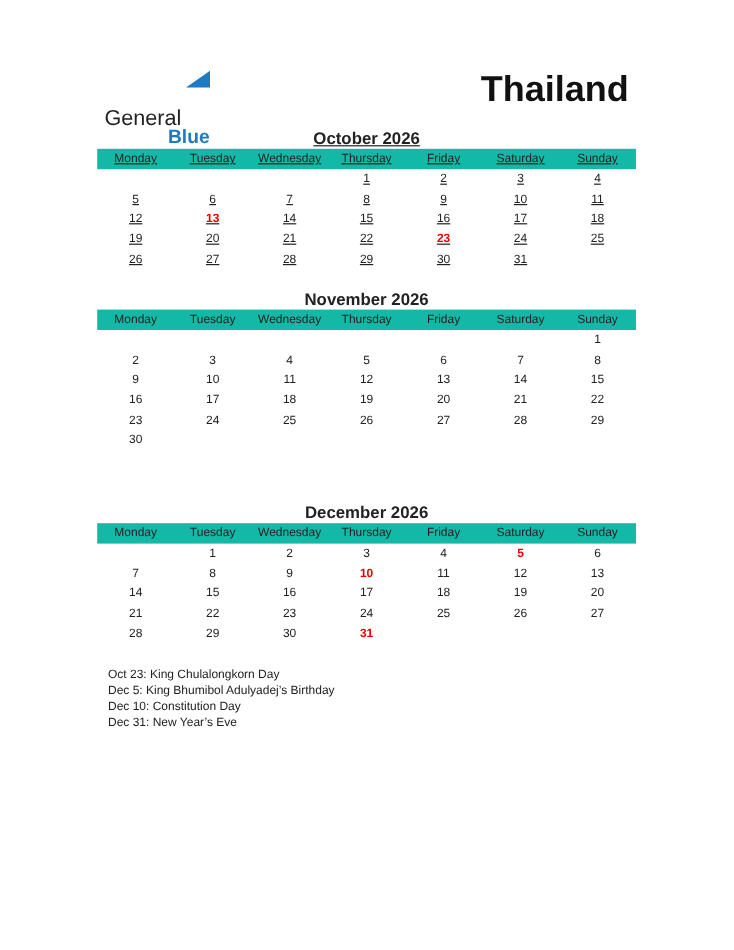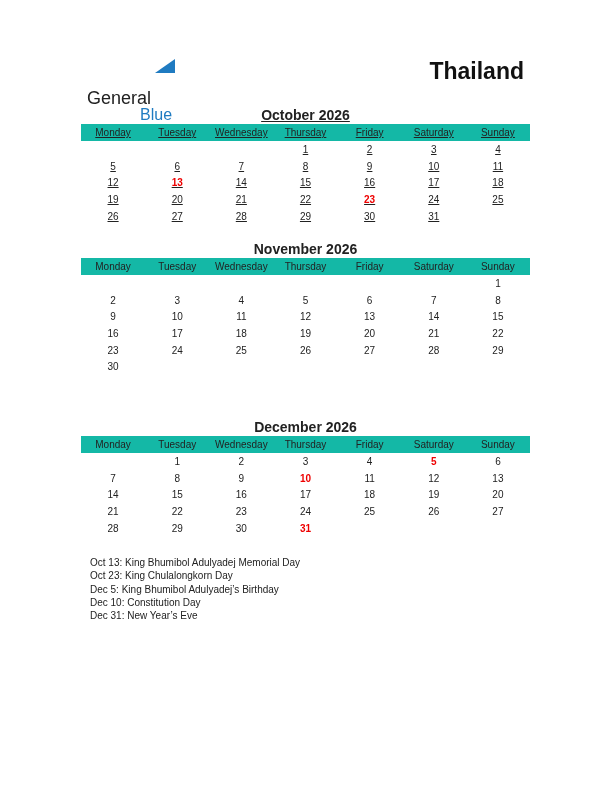--- a/index.html
+++ b/index.html
@@ -1,21 +1,21 @@
 <!DOCTYPE html>
 <html><head>
 <meta charset="utf-8">
 <style>
   html, body { margin:0; padding:0; }
   body { width:612px; height:792px; background:#fff; position:relative; font-family:"Liberation Sans", sans-serif; color:#222; overflow:hidden; }
   .logo { position:absolute; left:87px; top:57px; }
   .logo .l1 { font-size:18px; color:#222; line-height:18px;margin-top:32px; }
-  .logo .l2 { font-size:16px; color:#1f7bc1; line-height:16px; margin-left:53px; }
+  .logo .l2 { font-size:16px; color:#1f7bc1; line-height:16px; margin-left:53px;font-weight:bold; }
   .logo .tri { position:absolute; left:68px; top:2px; width:0; height:0; border-left:20px solid transparent; border-bottom:14px solid #1f7bc1; }
-  .country { position:absolute; right:88px; top:58px; font-size:23px; font-weight:bold; color:#111; }
+  .country { position:absolute; right:88px; top:58px; font-size:30px; font-weight:bold; color:#111; }
   .month { position:absolute; left:81px; width:449px; }
   .month-title { text-align:center; font-weight:bold; font-size:14px; height:18px; line-height:18px; }
   .hdr { display:flex; background:#14b8a6; height:17px; align-items:center; }
   .hdr div, .row div { flex:1; text-align:center; font-size:10px; }
   .row { display:flex; height:16.7px; align-items:center; }
   .red { color:#e00; font-weight:bold; }
   .notes { position:absolute; left:90px; top:556px; font-size:10px; line-height:13.3px; }
 </style>
 </head>
 <body>
@@ -203,18 +203,17 @@
         <div>29</div>
         <div>30</div>
         <div class="red">31</div>
         <div></div>
         <div></div>
         <div></div>
       </div>
     </div>
   </div>
 <div class="notes" id="notes">
-    <div>Oct 13: King Bhumibol Adulyadej Memorial Day</div>
     <div>Oct 23: King Chulalongkorn Day</div>
     <div>Dec 5: King Bhumibol Adulyadej’s Birthday</div>
     <div>Dec 10: Constitution Day</div>
     <div>Dec 31: New Year’s Eve</div>
   </div>
 
 </body></html>

